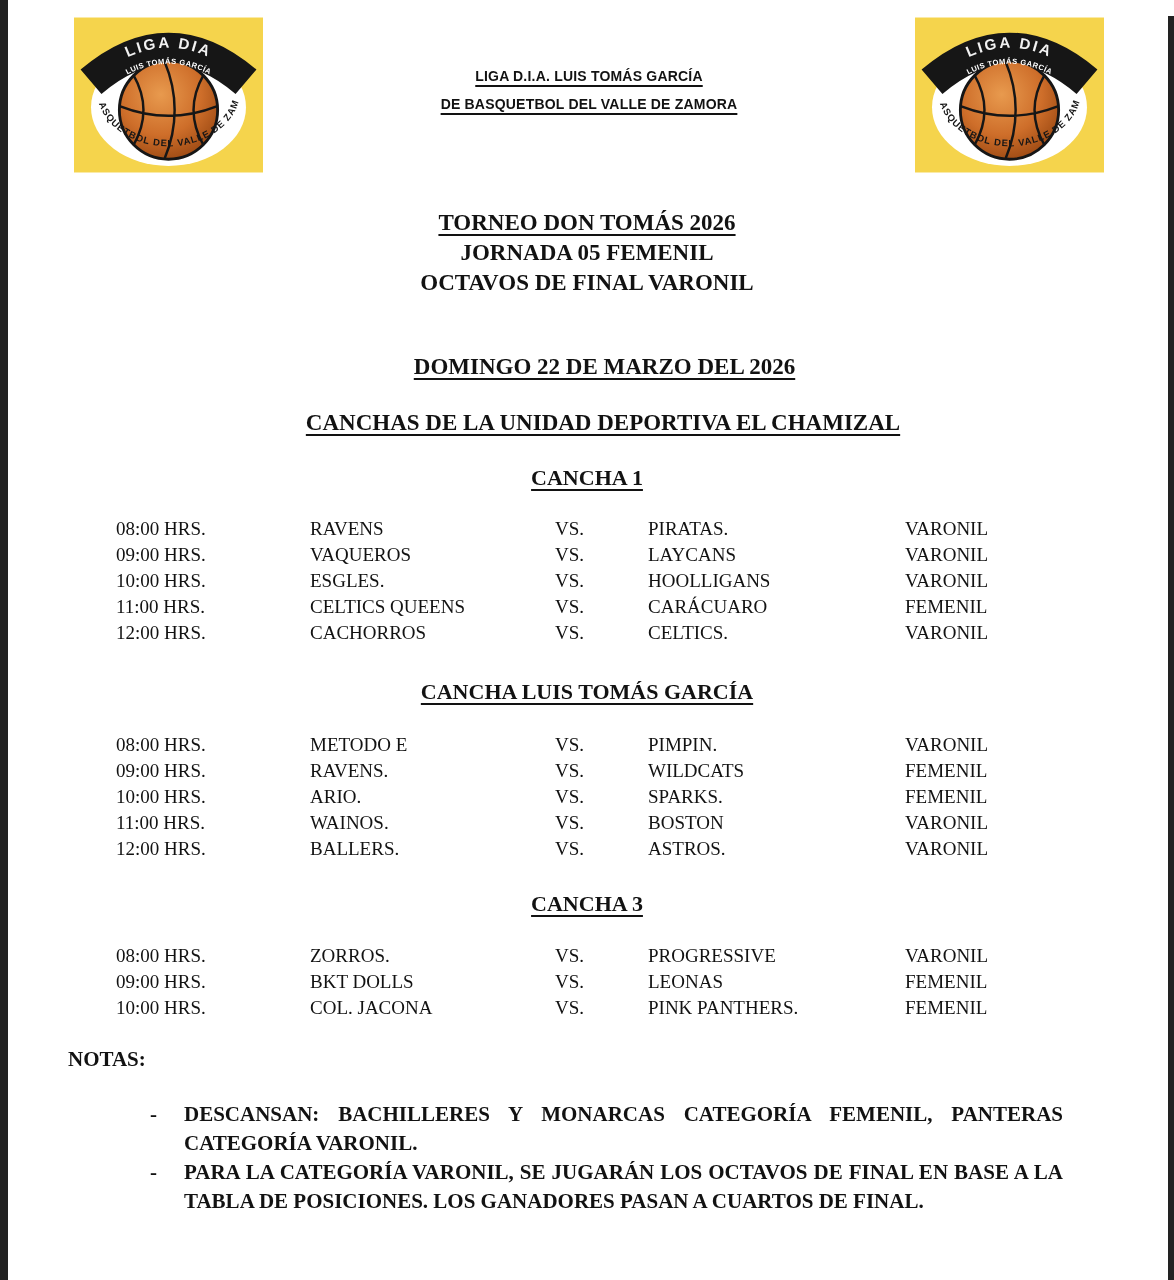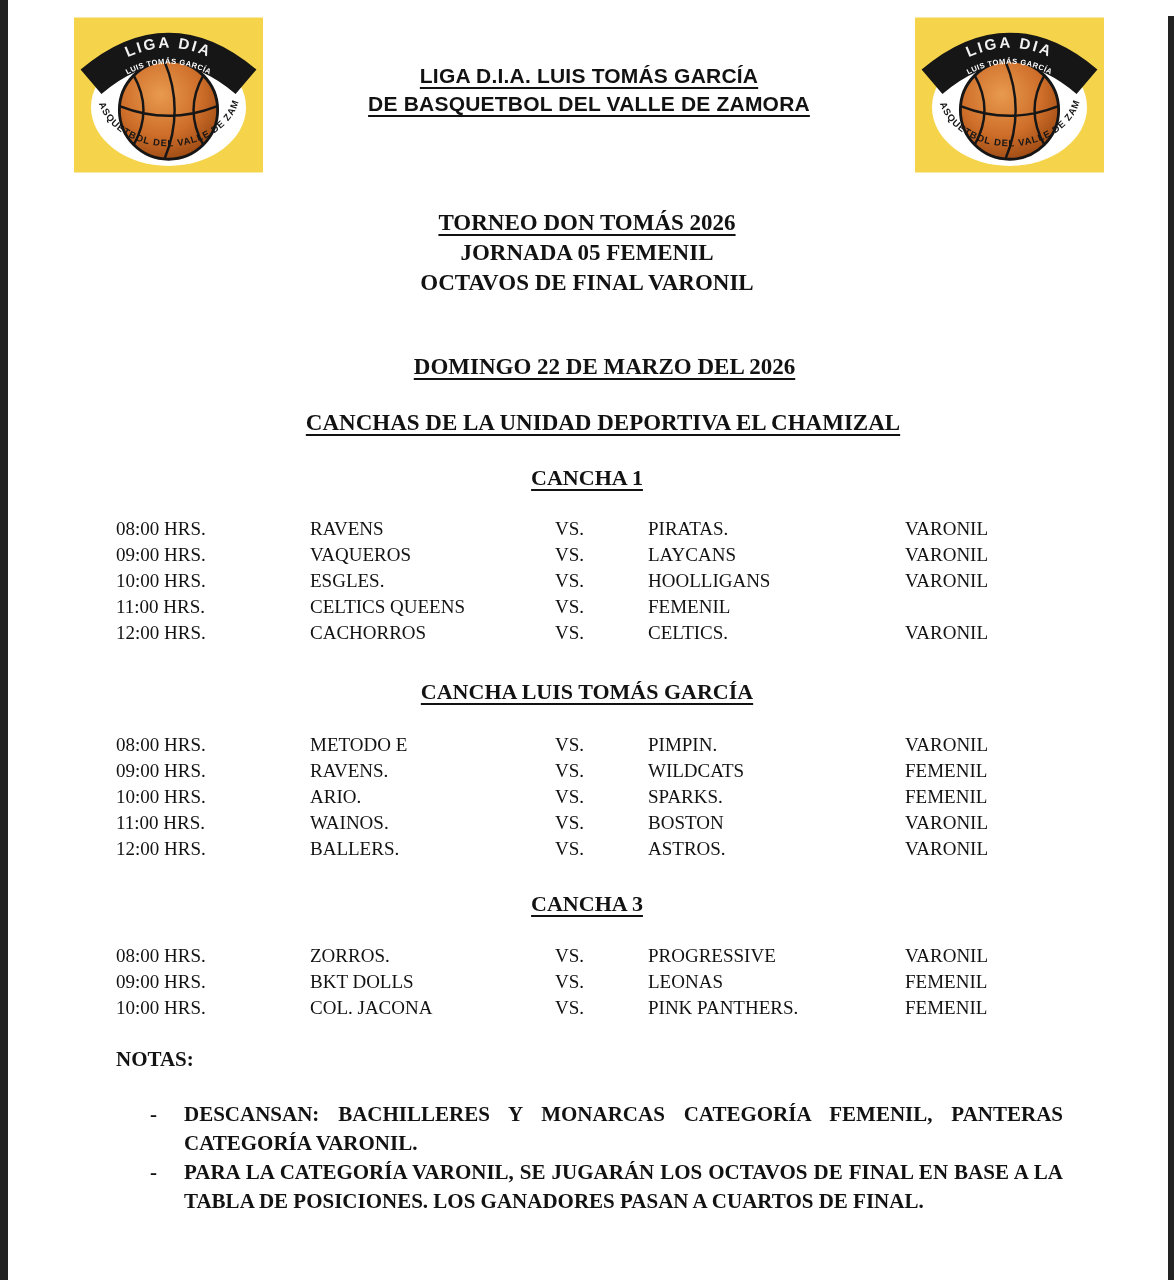--- a/index.html
+++ b/index.html
@@ -17,21 +17,21 @@
 
   
   .header-row {
     display:flex; justify-content:space-between; align-items:flex-start;
     padding:16px 70px 0 74px;
   }
   .logo { width:189px; height:158px; display:block; }
   .header-titles {
     flex:1; text-align:center; margin-top:46px;
     font-family:"Liberation Sans", sans-serif;
-    font-weight:bold; font-size:21px; line-height:28px;
+    font-weight:bold; font-size:14px; line-height:28px;
     letter-spacing:0.2px;
   }
   .u-line { text-decoration:underline; text-decoration-thickness:2px; text-underline-offset:4px; }
 
   
   .tourney { margin-top:34px; text-align:center; font-weight:bold; font-size:23px; line-height:30px; }
 
   .center-line { text-align:center; font-weight:bold; font-size:23px; line-height:30px; }
   .date-line  { margin-top:54px;padding-left:35px; }
   .venue-line { margin-top:26px;padding-left:32px; }
@@ -47,21 +47,21 @@
 
   .game-row {
     display:grid;
     grid-template-columns:194px 245px 93px 257px auto;
     padding-left:116px; padding-right:60px;
     font-size:19px; line-height:26px;
   }
   .game-row span { white-space:nowrap; }
 
   
-  .notas-heading { margin-top:26px; padding-left:116px; font-weight:bold; font-size:21px; line-height:25px; }
+  .notas-heading { margin-top:26px; padding-left:68px; font-weight:bold; font-size:21px; line-height:25px; }
   .notes-list { margin:28px 111px 0 150px; font-weight:bold; font-size:21px; line-height:29px; }
   .note-item { display:flex; }
   .note-dash { flex:none; width:34px; }
   .note-text { flex:1; text-align:justify; }
 </style>
 </head>
 <body>
 
 <div class="edge-strip edge-left"></div>
 <div class="edge-strip edge-right"></div>
@@ -165,20 +165,21 @@
         <span>10:00 HRS.</span>
         <span>ESGLES.</span>
         <span>VS.</span>
         <span>HOOLLIGANS</span>
         <span>VARONIL</span>
       </div>
       <div class="game-row">
         <span>11:00 HRS.</span>
         <span>CELTICS QUEENS</span>
         <span>VS.</span>
+        <span>CARÁCUARO</span>
         <span>FEMENIL</span>
       </div>
       <div class="game-row">
         <span>12:00 HRS.</span>
         <span>CACHORROS</span>
         <span>VS.</span>
         <span>CELTICS.</span>
         <span>VARONIL</span>
       </div>
     </div>

